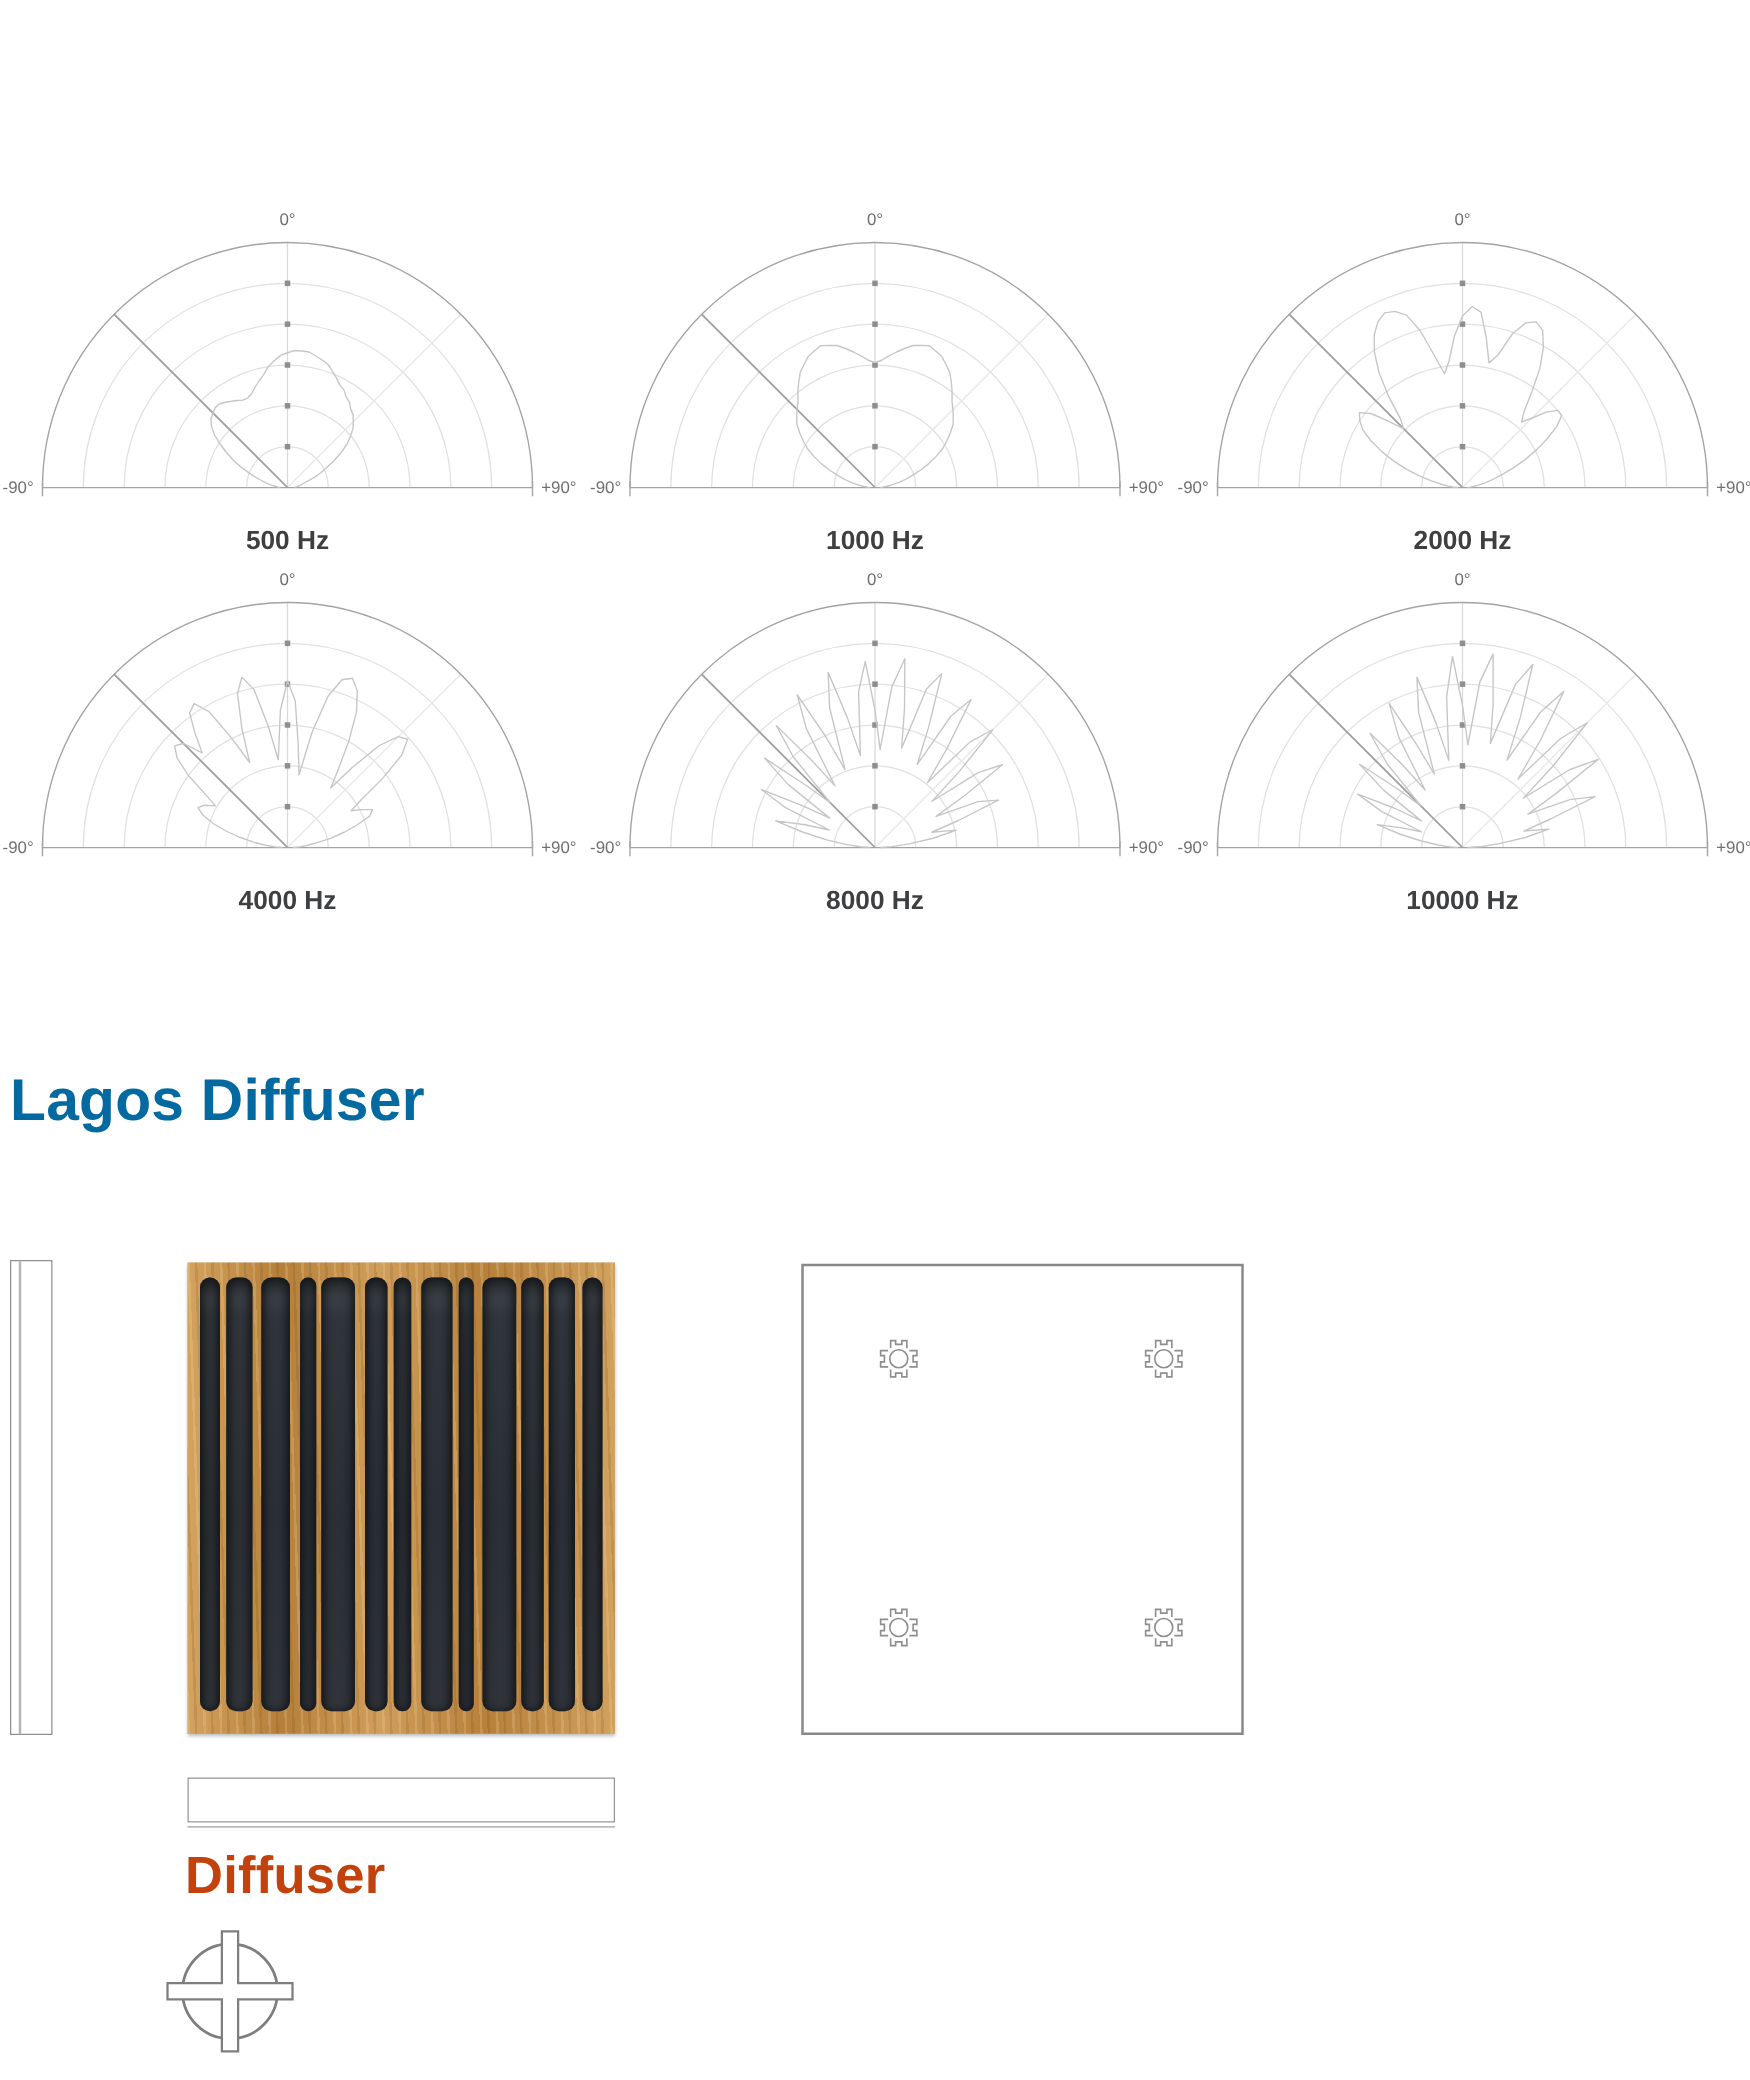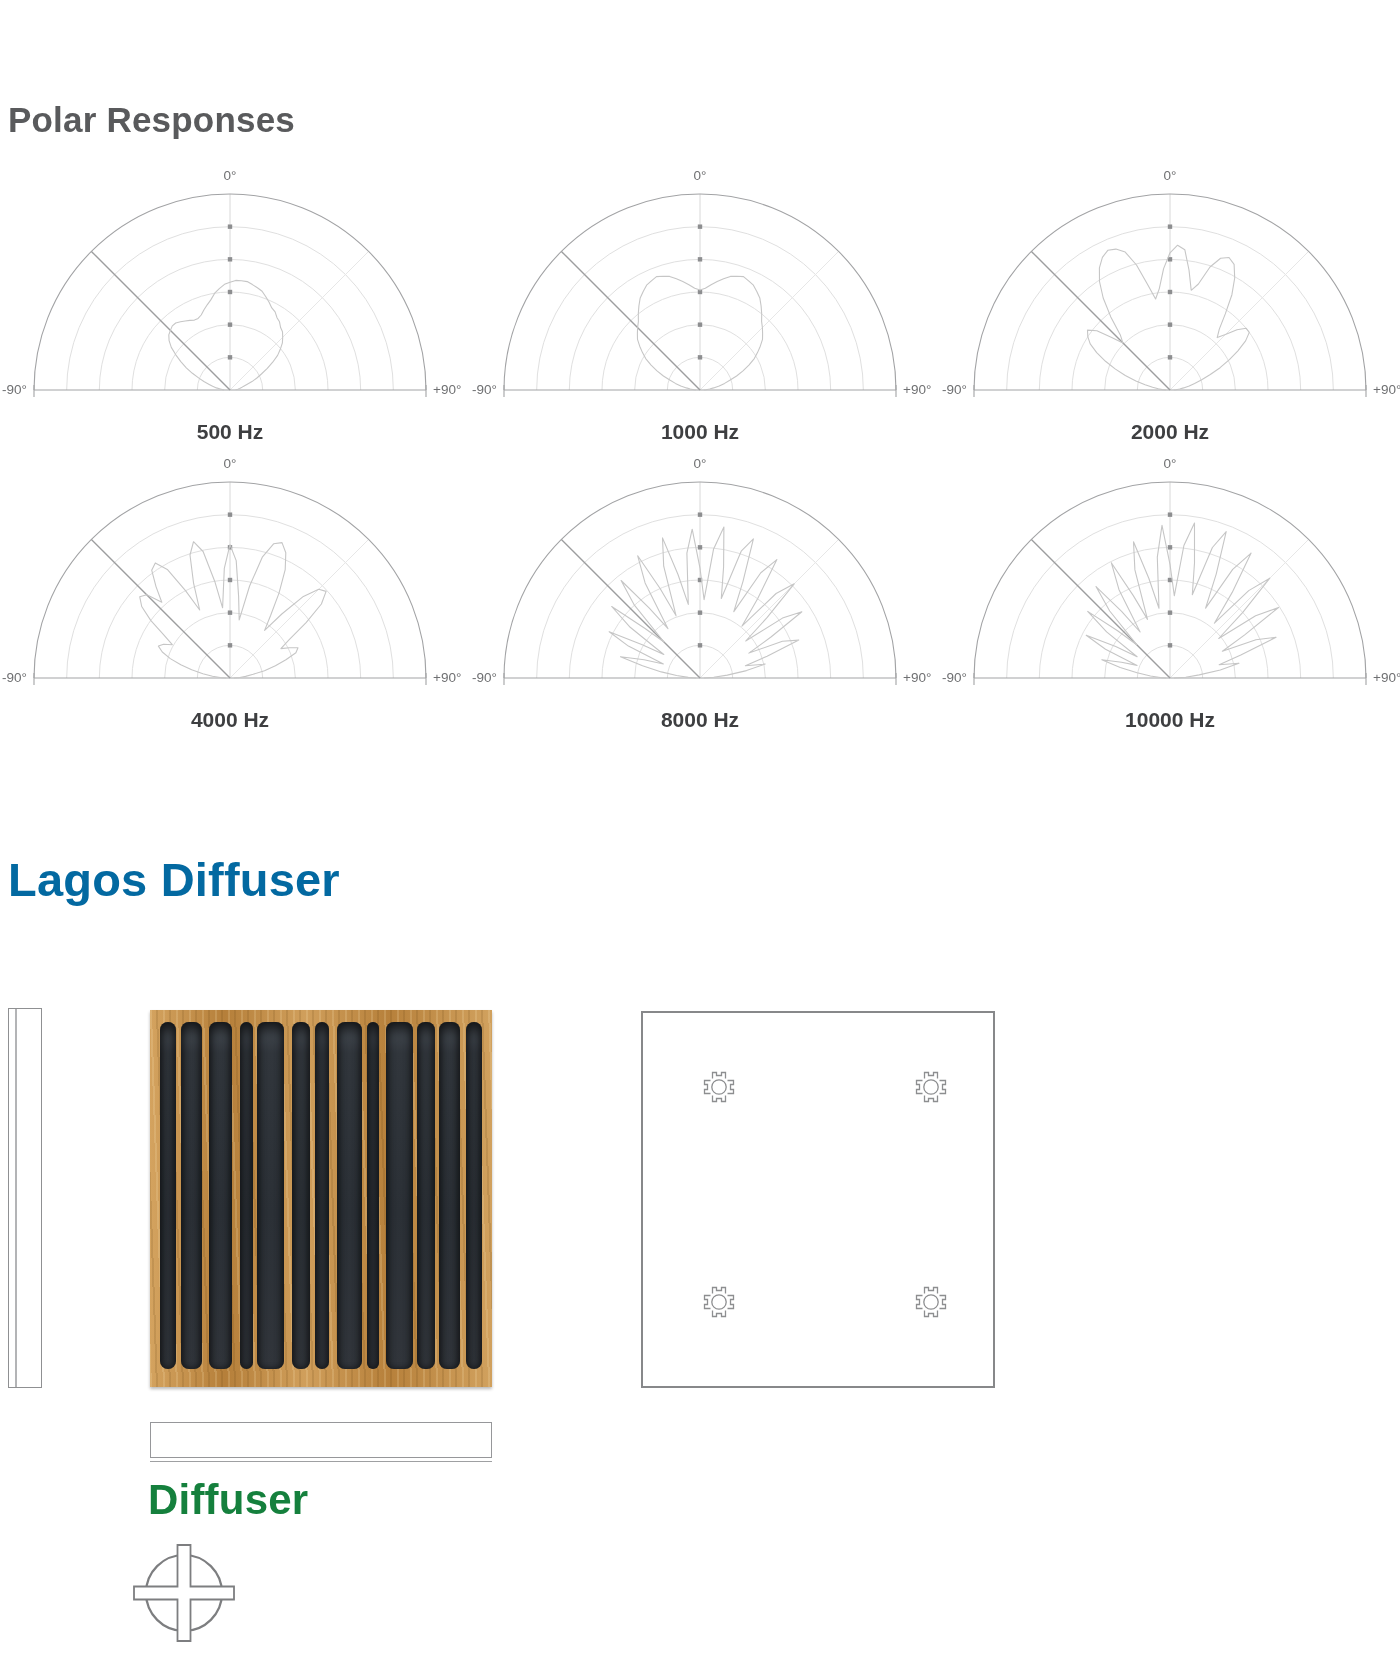--- a/index.html
+++ b/index.html
@@ -10,21 +10,21 @@
   .h-polar{
     position:absolute;left:8px;top:100px;margin:0;
     font-size:35px;font-weight:600;color:#595a5c;letter-spacing:.2px;
   }
   .h-lagos{
     position:absolute;left:8px;top:852px;margin:0;
     font-size:47px;font-weight:600;color:#0369a1;letter-spacing:.2px;
   }
   .h-diffuser{
     position:absolute;left:148px;top:1476px;margin:0;
-    font-size:42px;font-weight:600;color:#15803d;letter-spacing:.2px;
+    font-size:42px;font-weight:600;color:#c2410c;letter-spacing:.2px;
   }
   .plot{position:absolute;}
   
   .side-view{
     position:absolute;left:8px;top:1008px;width:34px;height:380px;
     border:1.6px solid #8f9092;background:#fff;box-sizing:border-box;
   }
   .side-view .skin{
     position:absolute;left:6px;top:0;width:1.5px;height:100%;background:#b3b4b6;
   }
@@ -67,21 +67,20 @@
     border-top:1.6px solid #9fa0a2;
   }
   .section-icon{position:absolute;left:126px;top:1535px;}
   svg text{font-family:"Liberation Sans",sans-serif;}
 </style>
 </head>
 <body>
 
 <div class="canvas">
 
-  <h1 class="h-polar">Polar Responses</h1>
 
   <div id="polar-grid">
       <svg width="470" height="296" class="plot" style="left:-5px;top:152px;">
         <g>
           <path d="M 202.33333333333334 238 A 32.666666666666664 32.666666666666664 0 0 1 267.6666666666667 238" fill="none" stroke="#e0e0e0" stroke-width="1"></path>
           <path d="M 169.66666666666669 238 A 65.33333333333333 65.33333333333333 0 0 1 300.3333333333333 238" fill="none" stroke="#e0e0e0" stroke-width="1"></path>
           <path d="M 137 238 A 98 98 0 0 1 333 238" fill="none" stroke="#e0e0e0" stroke-width="1"></path>
           <path d="M 104.33333333333334 238 A 130.66666666666666 130.66666666666666 0 0 1 365.66666666666663 238" fill="none" stroke="#e0e0e0" stroke-width="1"></path>
           <path d="M 71.66666666666666 238 A 163.33333333333334 163.33333333333334 0 0 1 398.33333333333337 238" fill="none" stroke="#e0e0e0" stroke-width="1"></path>
           <line x1="235" y1="238" x2="235" y2="42" stroke="#d8d8d8" stroke-width="1"></line>

